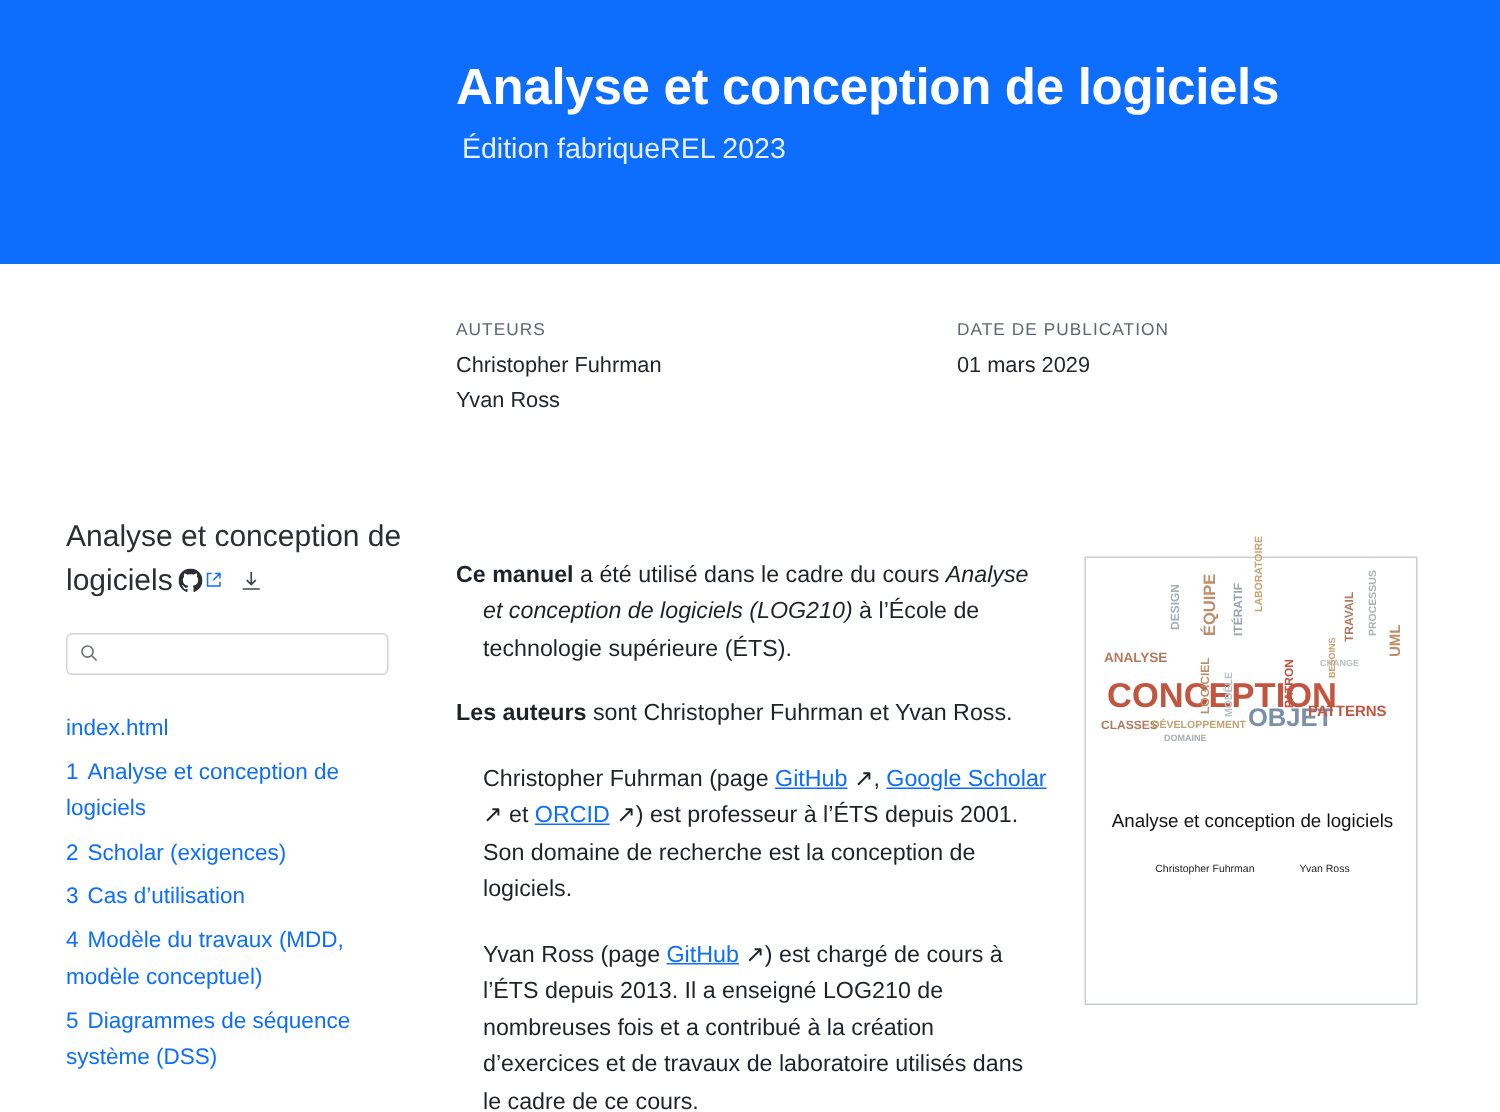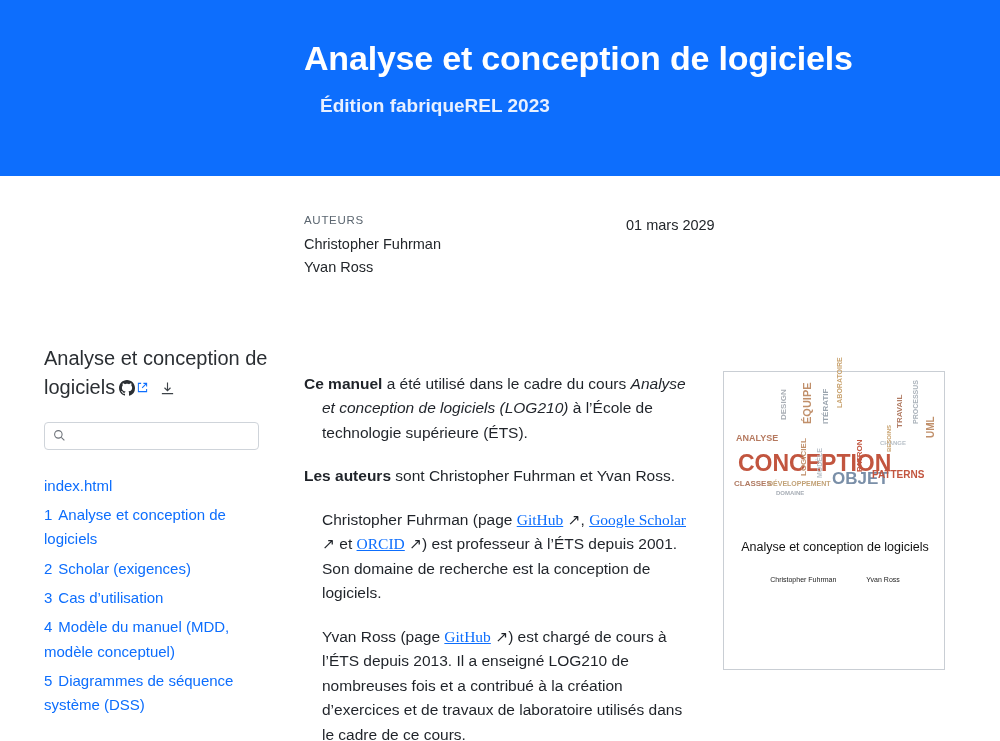--- a/index.html
+++ b/index.html
@@ -23,32 +23,32 @@
   }
   .hero-title {
     font-size: 34px;
     font-weight: bold;
     letter-spacing: -0.2px;
     line-height: 1.2;
     margin: 0 0 10px 0;
   }
   .hero-subtitle {
     font-size: 19px;
-    font-weight: bold;
+    font-weight: normal;
     color: #e8f0ff;
-    margin: 16px;
+    margin: 4px;
   }
 
   
   .meta {
     position: absolute;
     left: 304px;
     top: 214px;
     display: flex;
-    gap: 0;
+    gap: 12px;
   }
   .meta-col { width: 322px; }
   .meta-label {
     font-size: 11.5px;
     letter-spacing: 0.7px;
     color: #5b6670;
     text-transform: uppercase;
     margin-bottom: 7px;
   }
   .meta-value {
@@ -135,21 +135,20 @@
     font-size: 15.5px;
     line-height: 1.58;
     color: #1f2329;
   }
   .content p { margin: 0 0 19px 0; }
   .content b { font-weight: bold; }
   .content i { font-style: italic; }
   .content a {
     color: #0d6efd;
     text-decoration: underline;
-    font-family: Liberation Serif, serif;
   }
   .hang2 { padding-left: 18px; }
 
   
   .cover {
     position: absolute;
     left: 723px;
     top: 371px;
     width: 222px;
     height: 299px;
@@ -198,20 +197,21 @@
     <div class="hero-subtitle">Édition fabriqueREL 2023</div>
   </div>
 
   <div class="meta">
     <div class="meta-col">
       <div class="meta-label">AUTEURS</div>
       <div class="meta-value">Christopher Fuhrman</div>
       <div class="meta-value">Yvan Ross</div>
     </div>
     <div class="meta-col">
+      <div class="meta-label">DATE DE PUBLICATION</div>
       <div class="meta-value">01 mars 2029</div>
     </div>
   </div>
 
   <div class="sidebar">
     <div class="sidebar-title">
       <span>Analyse et conception de logiciels</span><span class="icons"><a class="gh-icon" href="#"><svg width="16" height="16" viewBox="0 0 16 16" aria-hidden="true">
               <path fill="#2b2f33" d="M8 0C3.58 0 0 3.58 0 8c0 3.54 2.29 6.53 5.47 7.59.4.07.55-.17.55-.38 0-.19-.01-.82-.01-1.49-2.01.37-2.53-.49-2.69-.94-.09-.23-.48-.94-.82-1.13-.28-.15-.68-.52-.01-.53.63-.01 1.08.58 1.23.82.72 1.21 1.87.87 2.33.66.07-.52.28-.87.51-1.07-1.78-.2-3.64-.89-3.64-3.95 0-.87.31-1.59.82-2.15-.07-.2-.36-1.02.08-2.12 0 0 .67-.21 2.2.82.64-.18 1.32-.27 2-.27s1.36.09 2 .27c1.53-1.04 2.2-.82 2.2-.82.44 1.1.15 1.92.08 2.12.51.56.82 1.27.82 2.15 0 3.07-1.87 3.75-3.65 3.95.29.25.55.74.55 1.5 0 1.08-.01 1.95-.01 2.22 0 .21.15.46.55.38A7.99 7.99 0 0016 8c0-4.42-3.58-8-8-8z"></path>
             </svg></a><span class="ext-link"><svg width="11" height="11" viewBox="0 0 12 12" aria-hidden="true">
               <path fill="none" stroke="#0d6efd" stroke-width="1.1" d="M4.5 1.5H1.5v9h9V7.5"></path>
@@ -227,21 +227,21 @@
         <path d="M10.2 10.2L14 14" stroke="#6b7077" stroke-width="1.3" fill="none"></path>
       </svg>
       <input type="text" placeholder="" style="">
     </div>
 
     <nav class="toc">
       <a href="#" class="toc-item">index.html</a>
       <a href="#" class="toc-item"><span class="toc-num">1</span><span>Analyse et conception de logiciels</span></a>
       <a href="#" class="toc-item"><span class="toc-num">2</span><span>Scholar (exigences)</span></a>
       <a href="#" class="toc-item"><span class="toc-num">3</span><span>Cas d’utilisation</span></a>
-      <a href="#" class="toc-item"><span class="toc-num">4</span><span>Modèle du manuel (MDD, modèle conceptuel)</span></a>
+      <a href="#" class="toc-item"><span class="toc-num">4</span><span>Modèle du travaux (MDD, modèle conceptuel)</span></a>
       <a href="#" class="toc-item"><span class="toc-num">5</span><span>Diagrammes de séquence système (DSS)</span></a>
     </nav>
   </div>
 
   <div class="content">
     <p class="hang2" style="text-indent:-18px;">
       <b>Ce manuel</b><span> a été utilisé dans le cadre du cours </span><i>Analyse et conception de logiciels (LOG210)</i><span> à l’École de technologie supérieure (ÉTS).</span>
     </p>
 
     <p class="hang2" style="text-indent:-18px;">

